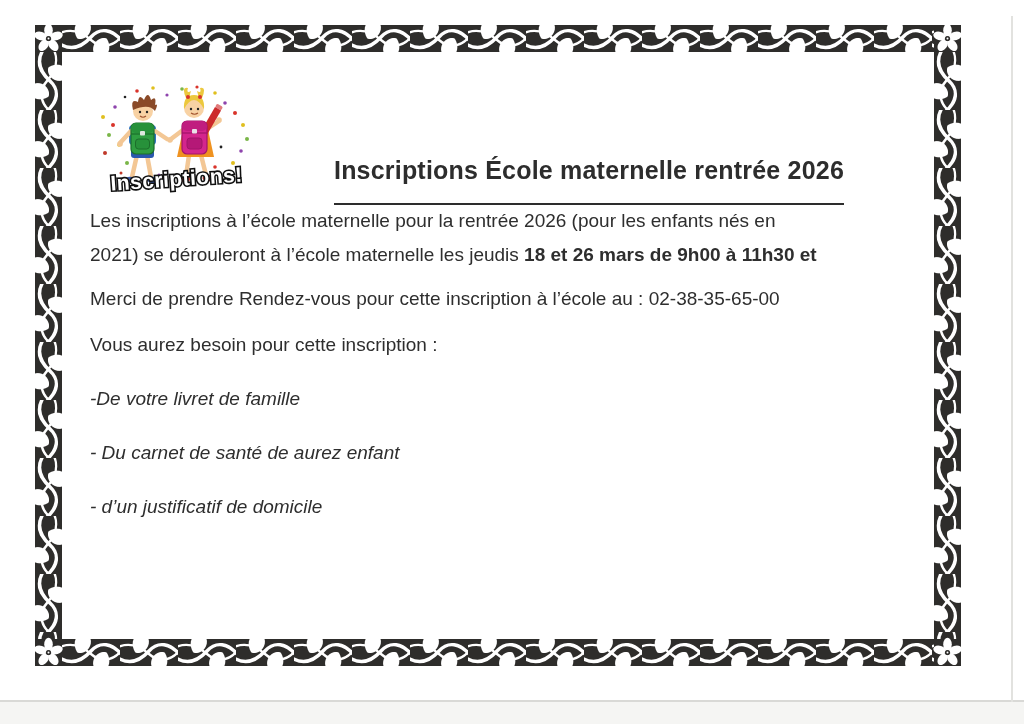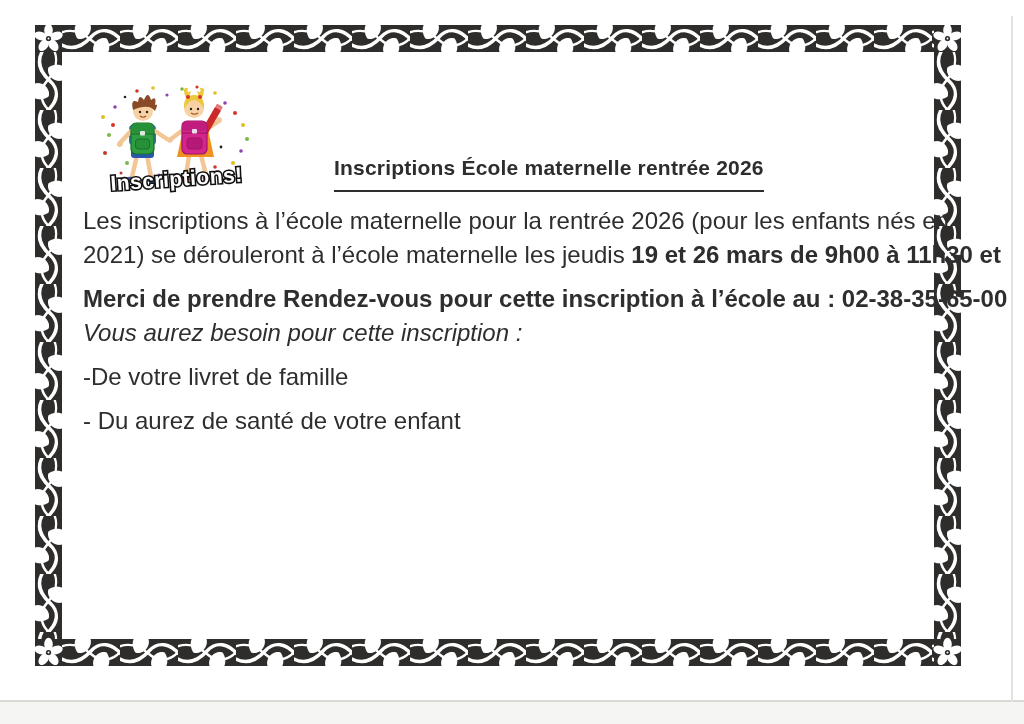--- a/index.html
+++ b/index.html
@@ -28,35 +28,35 @@
     background:#e2e2df;
   }
   .frame-svg{
     position:absolute;left:35px;top:25px;
   }
   .clipart-svg{
     position:absolute;left:97px;top:83px;
   }
   .page-title{
     position:absolute;left:334px;top:156px;
-    font-size:21px;font-weight:bold;color:#2d2d2d;
+    font-size:25px;font-weight:bold;color:#2d2d2d;
     border-bottom:2px solid #2d2d2d;
-    padding-bottom:10px;
+    padding-bottom:18px;
     letter-spacing:0.2px;
     white-space:nowrap;
   }
   .content{
-    position:absolute;left:83px;top:204px;width:830px;
-    font-size:24px;line-height:34px;color:#2e2e2e;
+    position:absolute;left:90px;top:204px;width:830px;
+    font-size:19px;line-height:34px;color:#2e2e2e;
   }
   .line{white-space:nowrap;}
   .line b{font-weight:bold;}
-  .para-appointment{margin-top:10px;font-weight:bold;}
-  .para-heading{font-style:italic;}
-  .req-item{margin-top:10px;}
+  .para-appointment{margin-top:10px;font-weight:normal;}
+  .para-heading{margin-top:12px;}
+  .req-item{margin-top:20px;font-style:italic;}
 </style>
 </head>
 <body>
 
 <div class="scan-page">
 
   <svg class="frame-svg" width="926" height="641" viewBox="0 0 926 641">
     <defs>
       <path id="leaf" d="M0 0 C 1 -8, 9 -13, 14 -6 C 17 -1, 10 6, 3 3 C 1 2, 0 1, 0 0 Z"></path>
       <pattern id="vineH" width="58" height="27" patternUnits="userSpaceOnUse">
@@ -191,32 +191,33 @@
 
   <div class="page-title">Inscriptions École maternelle rentrée 2026</div>
 
   <div class="content">
 
     <div class="para-intro">
       <div class="line">
         <span>Les inscriptions à l’école maternelle pour la rentrée 2026 (pour les enfants nés en</span><b></b>
       </div>
       <div class="line">
-        <span>2021) se dérouleront à l’école maternelle les jeudis </span><b>19 et 26 mars de 9h00 à 11h30 et</b>
+        <span>2021) se dérouleront à l’école maternelle les jeudis </span><b>18 et 26 mars de 9h00 à 11h30 et</b>
       </div>
     </div>
 
     <div class="para-appointment">
       <div class="line">Merci de prendre Rendez-vous pour cette inscription à l’école au : 02-38-35-65-00</div>
     </div>
 
     <div class="para-heading line">Vous aurez besoin pour cette inscription :</div>
 
     <div class="req-item line">-De votre livret de famille</div>
-    <div class="req-item line">- Du aurez de santé de votre enfant</div>
+    <div class="req-item line">- Du carnet de santé de aurez enfant</div>
+    <div class="req-item line">- d’un justificatif de domicile</div>
 
   </div>
 
   <div class="scan-bottom-line"></div>
   <div class="scan-bottom-area"></div>
   <div class="scan-right-line"></div>
 
 </div>
 
 </body></html>

